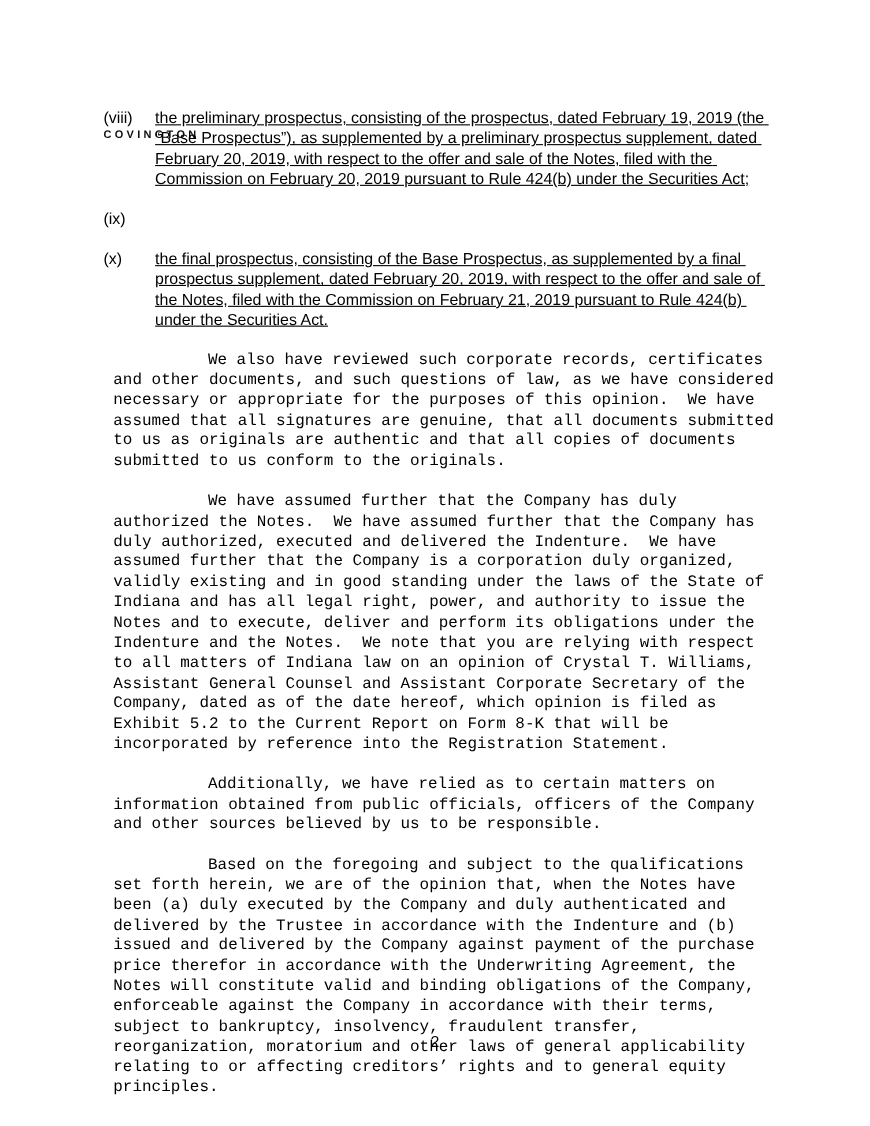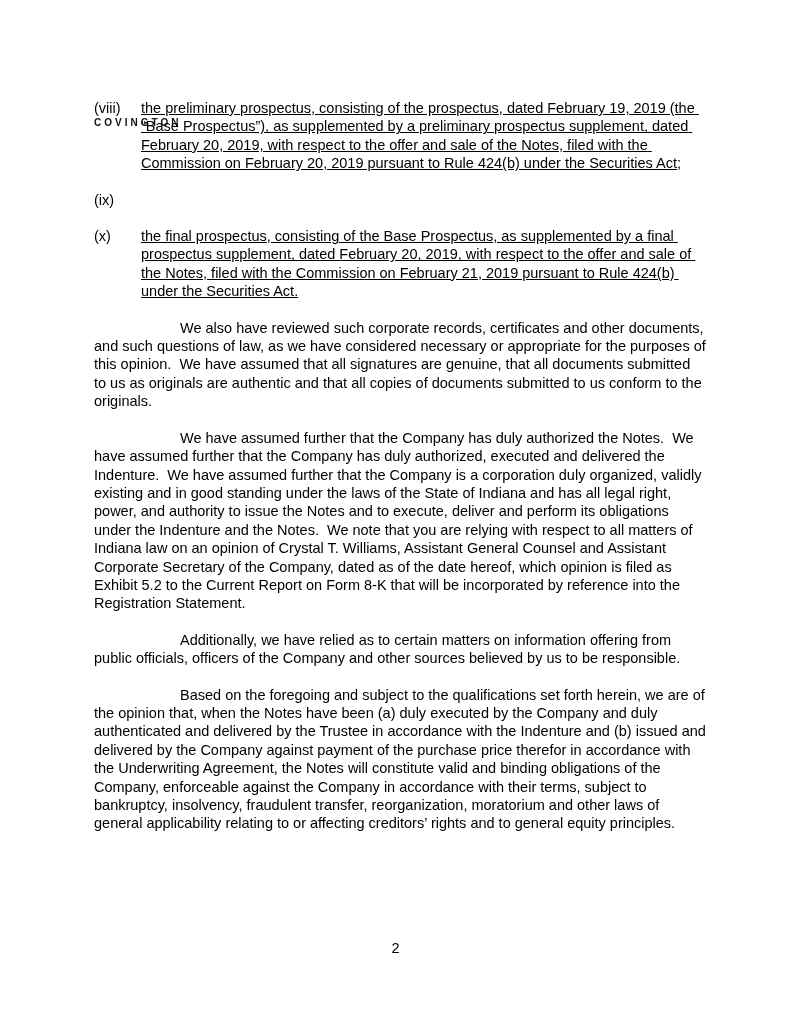--- a/index.html
+++ b/index.html
@@ -41,23 +41,24 @@
   .list-item .num {
     flex: 0 0 auto;
     width: 47px;
   }
   .list-item .txt {
     flex: 1 1 auto;
     white-space: pre-wrap;
     text-decoration: underline;
   }
   .para {
-    margin: 18px 0 0 0;
+    margin: 18px 0 0 9px;
     text-indent: 86px;
     white-space: pre-wrap;
+    font-family: Liberation Mono, monospace;
   }
   .page-number {
     position: absolute;
     top: 939px;
     left: 0;
     width: 100%;
     text-align: center;
   }
 </style>
 </head>
@@ -78,20 +79,20 @@
       <span class="num">(ix)</span>
     </div>
 
     <div class="list-item">
       <span class="num">(x)</span>
       <span class="txt">the final prospectus, consisting of the Base Prospectus, as supplemented by a final prospectus supplement, dated February 20, 2019, with respect to the offer and sale of the Notes, filed with the Commission on February 21, 2019 pursuant to Rule 424(b) under the Securities Act.</span>
     </div>
 
     <p class="para">We also have reviewed such corporate records, certificates and other documents, and such questions of law, as we have considered necessary or appropriate for the purposes of this opinion.  We have assumed that all signatures are genuine, that all documents submitted to us as originals are authentic and that all copies of documents submitted to us conform to the originals.</p>
     <p class="para">We have assumed further that the Company has duly authorized the Notes.  We have assumed further that the Company has duly authorized, executed and delivered the Indenture.  We have assumed further that the Company is a corporation duly organized, validly existing and in good standing under the laws of the State of Indiana and has all legal right, power, and authority to issue the Notes and to execute, deliver and perform its obligations under the Indenture and the Notes.  We note that you are relying with respect to all matters of Indiana law on an opinion of Crystal T. Williams, Assistant General Counsel and Assistant Corporate Secretary of the Company, dated as of the date hereof, which opinion is filed as Exhibit 5.2 to the Current Report on Form 8-K that will be incorporated by reference into the Registration Statement.</p>
-    <p class="para">Additionally, we have relied as to certain matters on information offering from public officials, officers of the Company and other sources believed by us to be responsible.</p>
+    <p class="para">Additionally, we have relied as to certain matters on information obtained from public officials, officers of the Company and other sources believed by us to be responsible.</p>
     <p class="para">Based on the foregoing and subject to the qualifications set forth herein, we are of the opinion that, when the Notes have been (a) duly executed by the Company and duly authenticated and delivered by the Trustee in accordance with the Indenture and (b) issued and delivered by the Company against payment of the purchase price therefor in accordance with the Underwriting Agreement, the Notes will constitute valid and binding obligations of the Company, enforceable against the Company in accordance with their terms, subject to bankruptcy, insolvency, fraudulent transfer, reorganization, moratorium and other laws of general applicability relating to or affecting creditors’ rights and to general equity principles.</p>
 
   </div>
 
   <div class="page-number">2</div>
 
 </div>
 
 </body></html>

